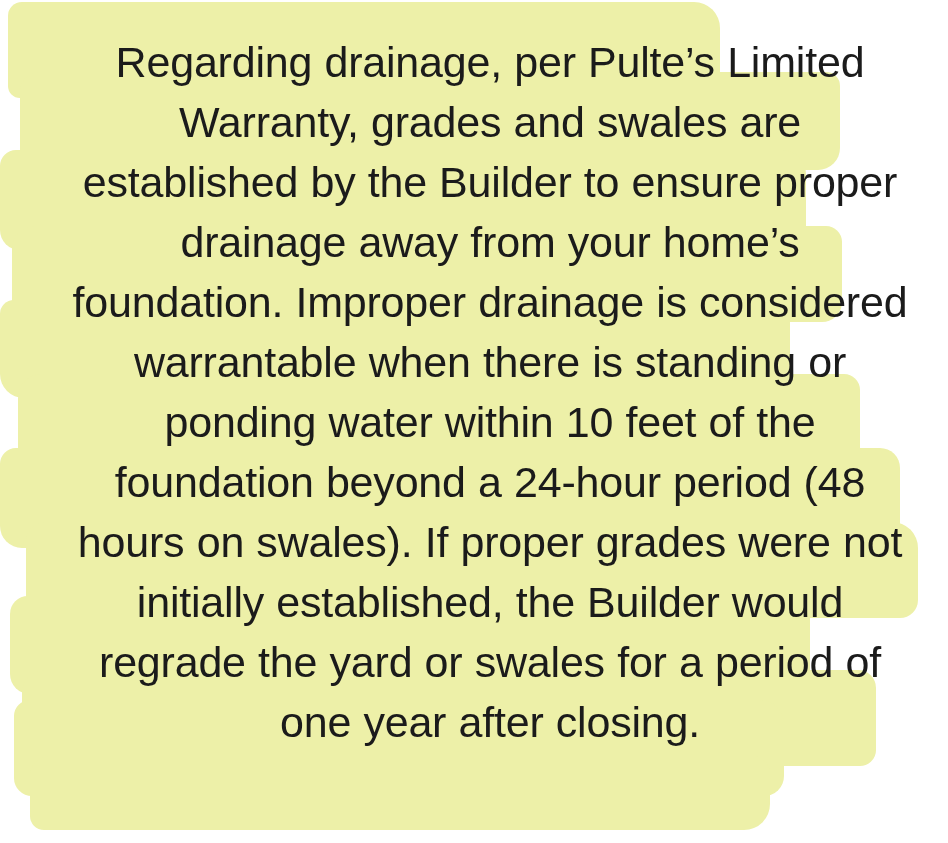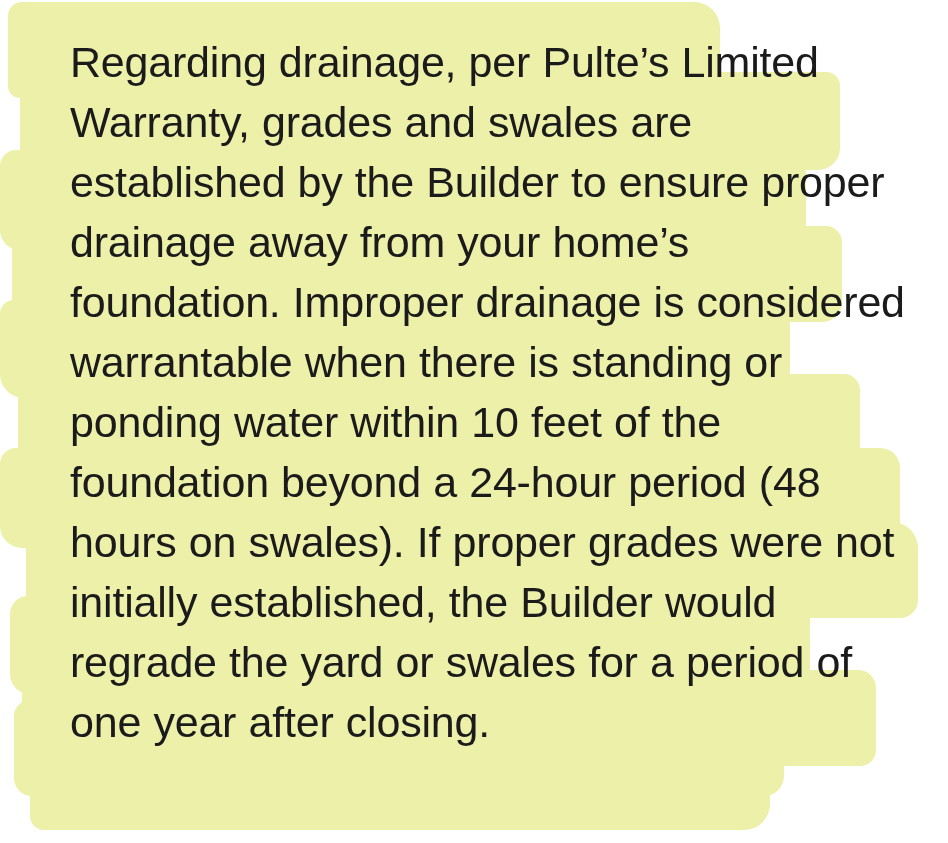--- a/index.html
+++ b/index.html
@@ -64,20 +64,21 @@
     left: 70px;
     top: 32px;
     width: 840px;
     margin: 0;
     font-family: "Liberation Sans", sans-serif;
     font-size: 43px;
     line-height: 60px;
     color: #1b1b1b;
     letter-spacing: -0.2px;
     word-spacing: 0.5px;
+    text-align: center;
   }
 </style>
 </head>
 <body>
 
 <div class="page">
 
   <div class="highlight-layer">
     <div class="stroke s1"></div>
     <div class="stroke s2"></div>

